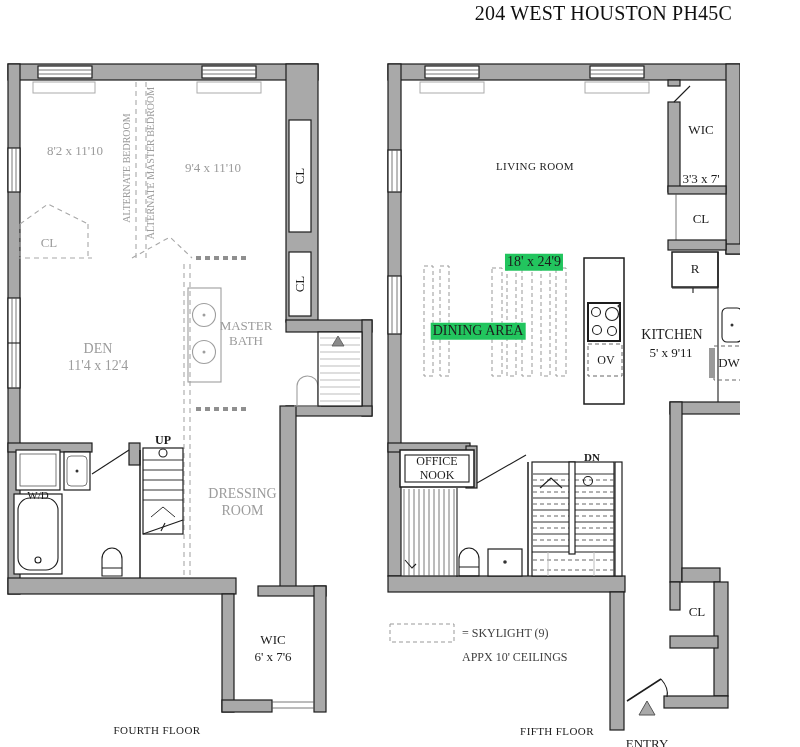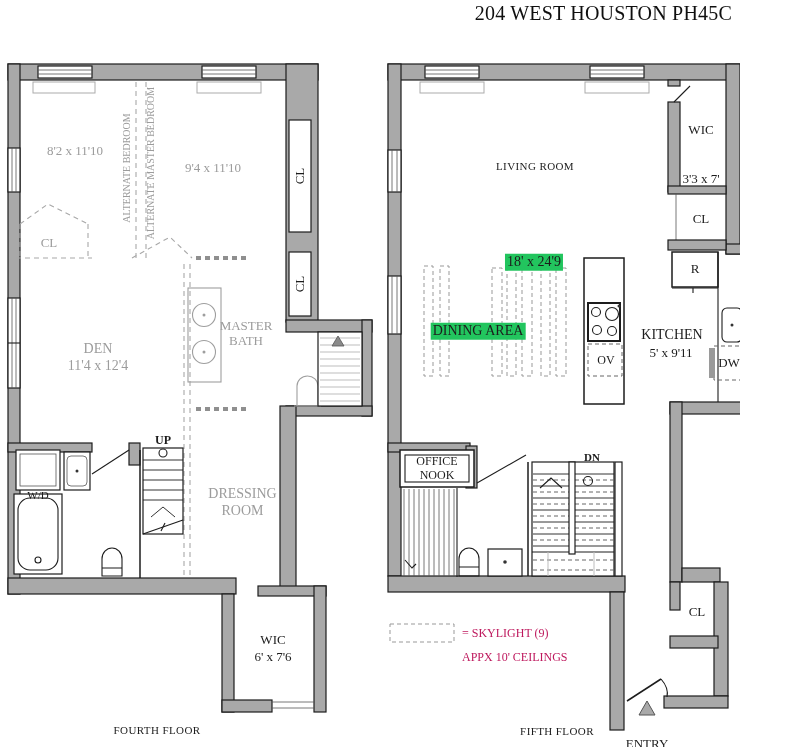--- a/index.html
+++ b/index.html
@@ -17,21 +17,21 @@
   .ghost{stroke:#9e9e9e;stroke-width:1.1;fill:none;}
   .dash{stroke:#a8a8a8;stroke-width:1.1;fill:none;stroke-dasharray:5 4;}
   .dashd{stroke:#666;stroke-width:1;fill:none;stroke-dasharray:4 3;}
   .tread{stroke:#1d1d1d;stroke-width:0.9;fill:none;}
   .treadg{stroke:#bdbdbd;stroke-width:1;fill:none;}
   .sky{fill:none;stroke:#999;stroke-width:1;stroke-dasharray:4 3;}
   .rad{stroke:#8f8f8f;stroke-width:4;stroke-dasharray:5 4;fill:none;}
   
   .lbl{position:absolute;color:#1c1c1c;white-space:nowrap;text-align:center;
        transform:translate(-50%,-50%);line-height:1.18;}
-  .lbl-l{position:absolute;color:#be185d;white-space:nowrap;transform:translateY(-50%);}
+  .lbl-l{position:absolute;color:#404040;white-space:nowrap;transform:translateY(-50%);}
   .wrap{white-space:normal;}
   .gray{color:#9c9c9c;}
   .r90{transform:translate(-50%,-50%) rotate(-90deg);}
   .s10{font-size:10px;}.s11{font-size:11px;text-align:right;}.s12{font-size:12px;}
   .s13{font-size:13px;}.s14{font-size:14px;}.s15{font-size:11px;letter-spacing:.4px;text-align:right;}
   .bold{font-weight:bold;}
   .halo{background:#22c55e;padding:0 2px;}
   #hdr{position:absolute;top:2px;right:8px;text-align:right;color:#0f0f0f;}
   #hdr .t{font-size:20px;letter-spacing:.2px;}
   #hdr .st{font-size:14px;margin-top:1px;}

